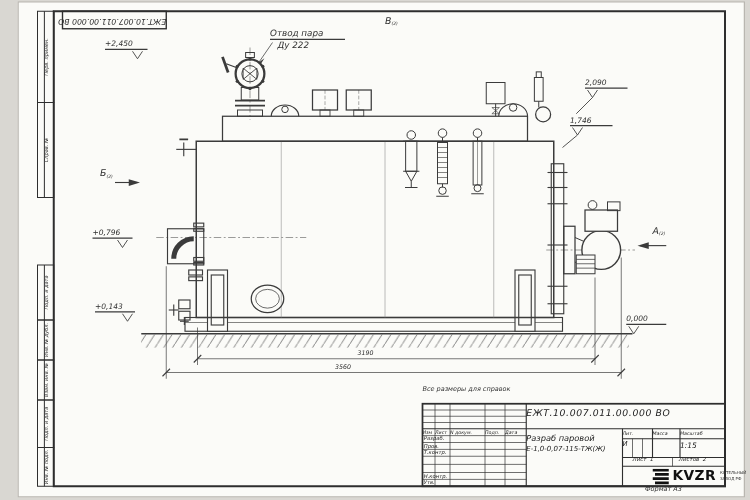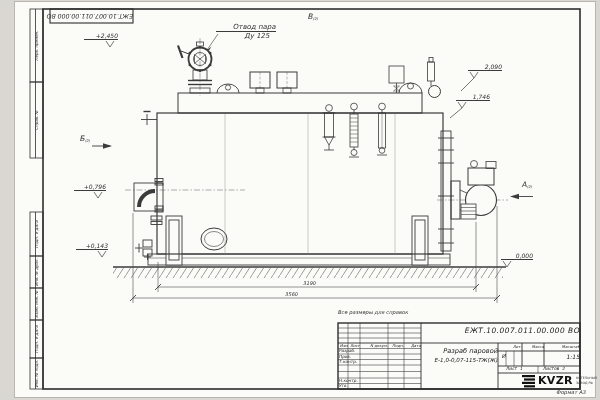--- a/index.html
+++ b/index.html
@@ -1,21 +1,21 @@
 <!DOCTYPE html>
 <html><head>
 <meta charset="utf-8">
 <style>
   html,body{margin:0;padding:0;width:600px;height:400px;background:#d9d7d2;overflow:hidden;
             font-family:"DejaVu Sans",sans-serif;}
   #sheet{position:absolute;left:14px;top:1px;width:582px;height:397px;background:#fbfbf8;
          border:1px solid #b9b6b0;box-sizing:border-box;}
   svg{position:absolute;left:0;top:0;}
   .t{position:absolute;font-style:italic;color:#2f2f2f;white-space:nowrap;line-height:1.05;z-index:5;}
-  .c{text-align:right;}
+  .c{text-align:left;}
   .elev{border-bottom:0.8px solid #3b3b3b;padding-bottom:0.5px;}
   .und{border-bottom:0.8px solid #3b3b3b;}
   .sub{font-size:3.6px;vertical-align:-1px;}
   .vtext{position:absolute;transform-origin:0 0;transform:rotate(-90deg);text-align:center;
          font-style:italic;font-size:4px;color:#2f2f2f;white-space:nowrap;z-index:5;}
   .tb{font-style:italic;color:#222;}
   .logo-wrap{position:absolute;left:500px;top:374px;width:88px;height:14px;z-index:6;margin-left:20px;}
 </style>
 </head>
 <body>
@@ -271,21 +271,21 @@
       <line x1="133" y1="298" x2="497" y2="298"></line>
       <line x1="130" y1="301" x2="136" y2="295" stroke-width="0.9"></line>
       <line x1="494" y1="301" x2="500" y2="295" stroke-width="0.9"></line>
     </g>
   </g>
 </svg>
 
 <span class="t c" style="left:50px;top:9px;width:83px;height:14px;line-height:14px;font-size:6.2px;transform:rotate(180deg);">ЕЖТ.10.007.011.00.000 ВО</span>
 
 <span class="t c und" style="left:216px;top:24px;width:60px;font-size:7px;">Отвод пара</span>
-<span class="t c" style="left:222px;top:33px;width:48px;font-size:7px;">Ду 125</span>
+<span class="t c" style="left:222px;top:33px;width:48px;font-size:7px;">Ду 222</span>
 
 <span class="t c elev" style="left:84px;top:32.5px;width:34px;font-size:6px;">+2,450</span>
 <span class="t c elev" style="left:468px;top:63.5px;width:34px;font-size:6px;">2,090</span>
 <span class="t c elev" style="left:456px;top:93.5px;width:34px;font-size:6px;">1,746</span>
 <span class="t c elev" style="left:74px;top:183.5px;width:32px;font-size:6px;">+0,796</span>
 <span class="t c elev" style="left:76px;top:242.5px;width:32px;font-size:6px;">+0,143</span>
 <span class="t c elev" style="left:501px;top:252.5px;width:32px;font-size:6px;">0,000</span>
 
 <span class="t" style="left:308px;top:13px;font-size:7.5px;"><span>В</span><span class="sub">(2)</span></span>
 <span class="t" style="left:80px;top:135px;font-size:7.5px;"><span>Б</span><span class="sub">(2)</span></span>

